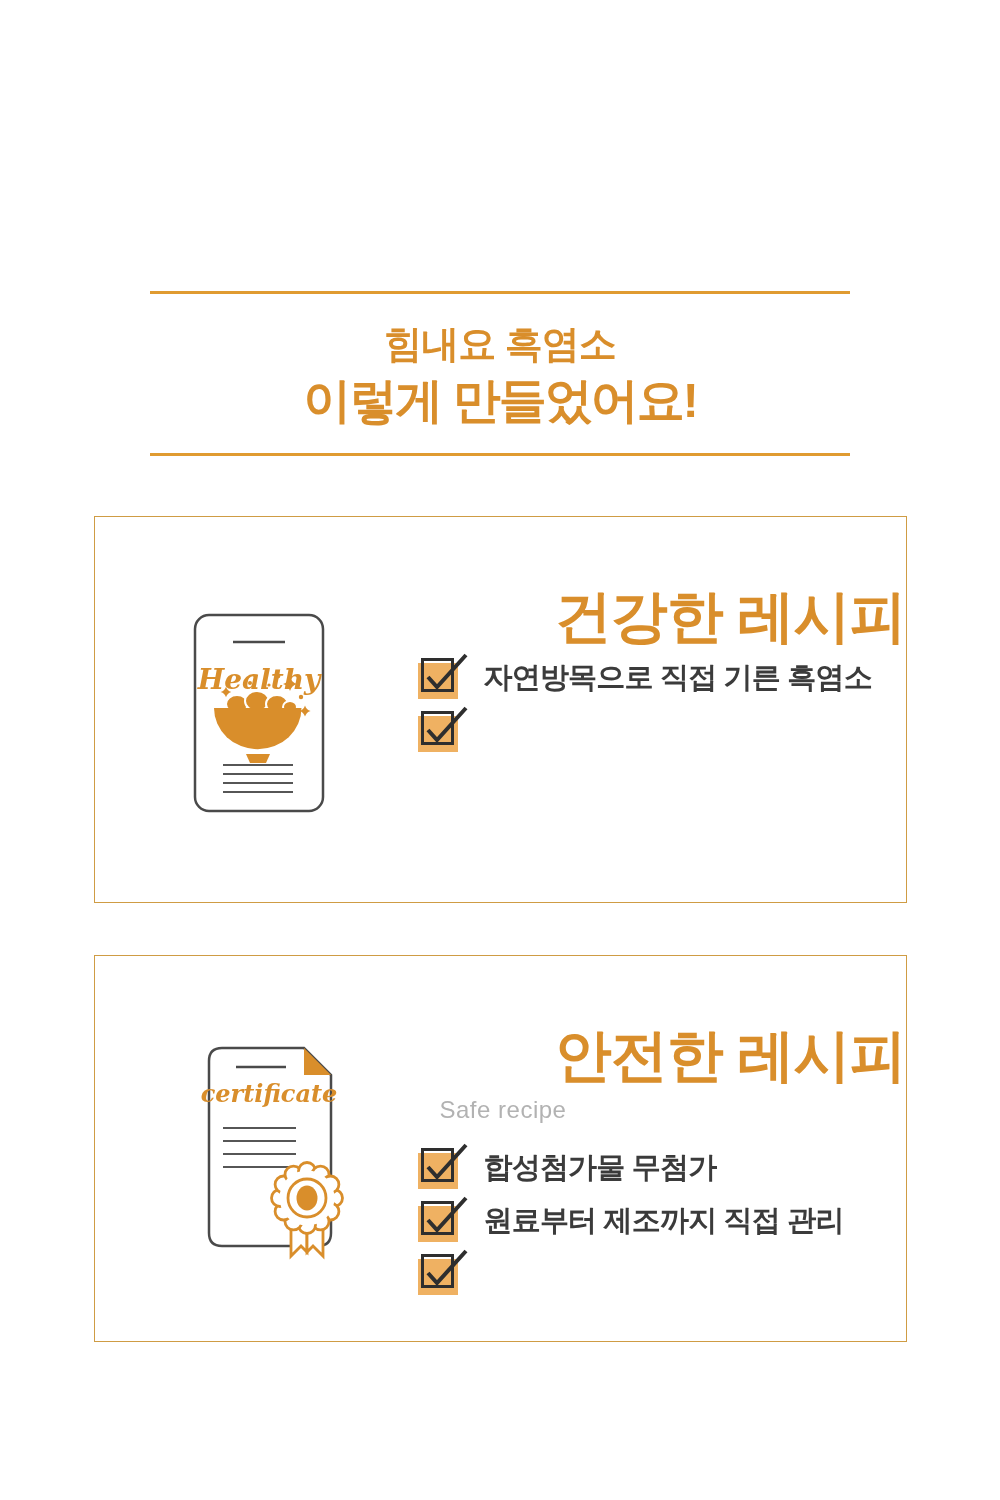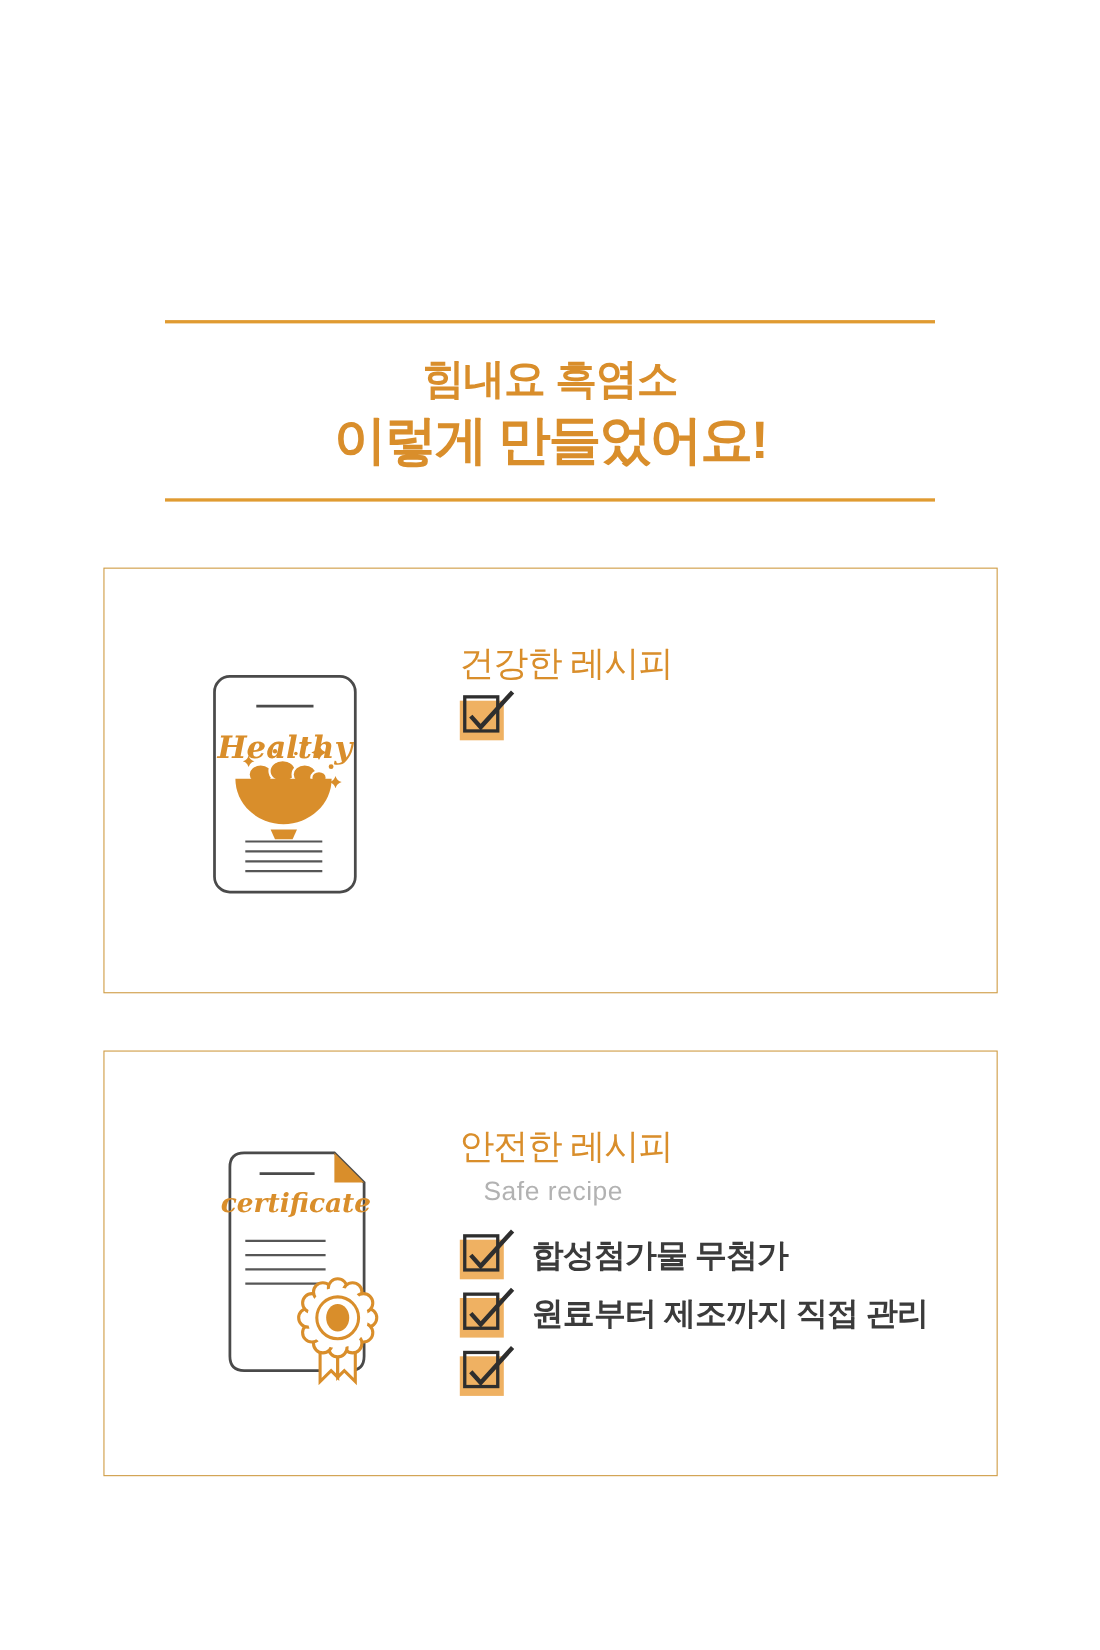--- a/index.html
+++ b/index.html
@@ -41,22 +41,22 @@
     background:#ffffff;
     display:flex;align-items:flex-start;
     padding:68px 0 0 98px;
   }
   .card.second{margin-top:52px;}
   .icon-wrap{width:225px;flex:none;}
   .card.first .icon-wrap svg{margin-top:28px;}
   .card.second .icon-wrap svg{margin-top:16px;margin-left:8px;}
   .card-body{flex:1;padding-top:2px;}
   .card-title{
-    font-size:32px;font-weight:400;color:var(--accent-color);
-    line-height:1.05;letter-spacing:-1px;margin-bottom:10px;
+    font-size:57px;font-weight:700;color:var(--accent-color);
+    line-height:1.05;letter-spacing:-1px;margin-bottom:10px;text-align:right;
   }
   .card-subtitle{
     font-size:24px;font-weight:400;color:var(--subtitle-color);
     letter-spacing:0.5px;margin-bottom:23px;
   }
   .card.second .card-subtitle{padding-left:6px;margin-left:16px;}
 
   .checklist{list-style:none;}
   .check-row{display:flex;align-items:center;gap:20px;height:42px;margin-bottom:11px;}
   .check-text{
@@ -133,20 +133,30 @@
         <line x1="30" y1="152" x2="100" y2="152" class="ic-line-thin"></line>
         <line x1="30" y1="161" x2="100" y2="161" class="ic-line-thin"></line>
         <line x1="30" y1="170" x2="100" y2="170" class="ic-line-thin"></line>
         <line x1="30" y1="179" x2="100" y2="179" class="ic-line-thin"></line>
       </svg>
     </div>
 
     <div class="card-body">
       <h2 class="card-title">건강한 레시피</h2>
       <ul class="checklist">
+        <li class="check-row">
+          <span class="checkbox">
+            <span class="cb-fill"></span>
+              <span class="cb-box"></span>
+            <svg class="cb-check" viewBox="0 0 52 50">
+                <path d="M10,28 L19,38 L48,6"></path>
+              </svg>
+          </span>
+          <span class="check-text">자연방목으로 직접 기른 흑염소</span>
+        </li>
         <li class="check-row">
           <span class="checkbox">
             <span class="cb-fill"></span>
               <span class="cb-box"></span>
             <svg class="cb-check" viewBox="0 0 52 50">
                 <path d="M10,28 L19,38 L48,6"></path>
               </svg>
           </span>
         </li>
       </ul>

